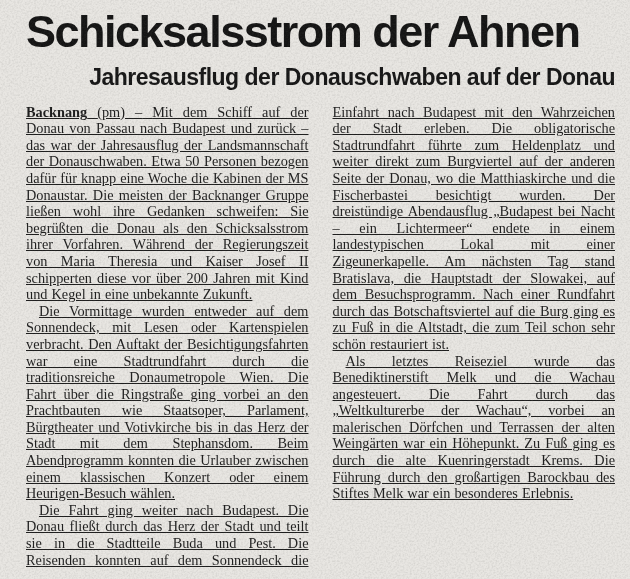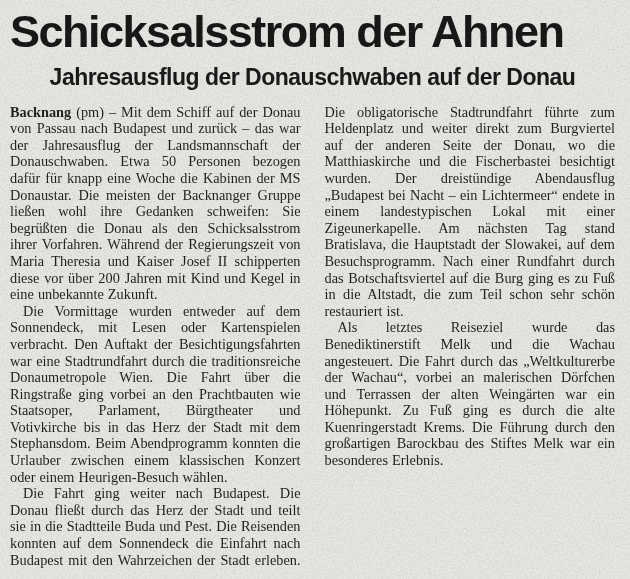--- a/index.html
+++ b/index.html
@@ -19,56 +19,56 @@
   .grain {
     position: absolute;
     left: 0; top: 0;
     width: 630px; height: 579px;
     pointer-events: none;
     z-index: 3;
   }
   .content {
     position: relative;
     z-index: 1;
-    padding: 8px 15px 0 10px;
+    padding: 8px 15px 0 26px;
   }
   .headline {
     font-family: "Liberation Sans", sans-serif;
     font-weight: 700;
     font-size: 45px;
     line-height: 1.08;
     letter-spacing: -1.5px;
     color: #141414;
     white-space: nowrap;
   }
   .subheadline {
     font-family: "Liberation Sans", sans-serif;
     font-weight: 700;
     font-size: 23px;
     letter-spacing: -0.5px;
-    text-align: center;
+    text-align: right;
     margin-top: 7px;
     color: #161616;
   }
   .columns {
     margin-top: 13px;
     height: 469px;
     column-count: 2;
     column-gap: 24px;
     column-fill: auto;
     font-size: 14.3px;
     line-height: 16.6px;
     text-align: justify;
     text-justify: inter-word;
     hyphens: auto;
     -webkit-hyphens: auto;
     word-spacing: 0.5px;
     overflow: hidden;
   }
-  .columns p { text-indent: 13px; }
+  .columns p { text-indent: 13px; text-decoration: underline; }
   .columns p.lead { text-indent: 0; }
   .dateline-location { font-weight: 700; }
 </style>
 </head>
 <body>
 
 <div class="page">
 
   <svg class="grain" width="630" height="579" aria-hidden="true">
     <filter id="paperNoise" x="0" y="0" width="100%" height="100%">

